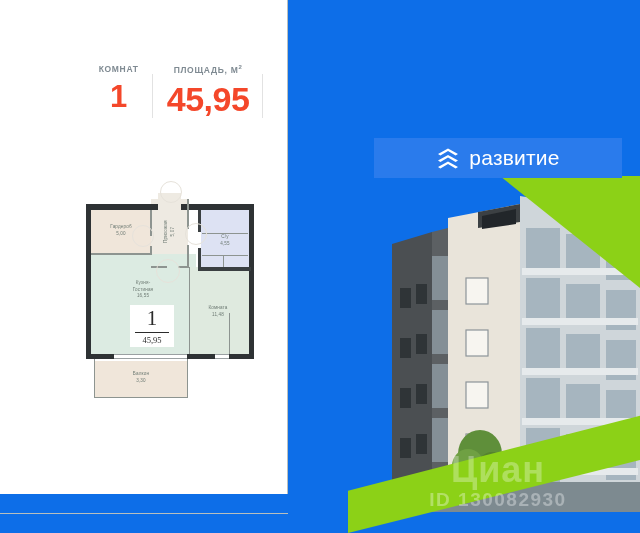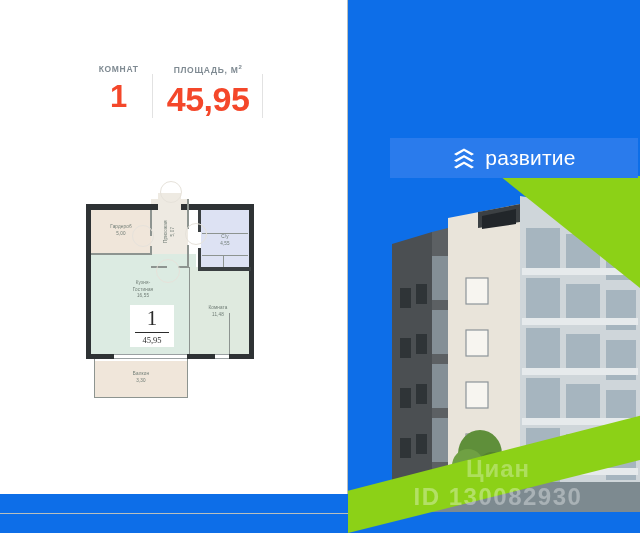--- a/index.html
+++ b/index.html
@@ -10,21 +10,21 @@
     background:#0d6ee8;
     overflow:hidden;
     position:relative;
   }
 
   
   #canvas { position:absolute; inset:0; width:640px; height:533px; overflow:hidden; }
 
   
   .left-panel {
-    position:absolute; left:0; top:0; width:348px; height:514px;
+    position:absolute; left:0; top:0; width:288px; height:514px;
     background:#ffffff;
     border:1px solid #b9bfbd;
     border-left:none; border-top:none;
   }
 
   
   .stats {
     position:absolute; left:0; top:64px; width:348px;
     display:flex; align-items:flex-start; justify-content:center;
   }
@@ -110,21 +110,20 @@
     background:#f03d20; display:flex; align-items:center; justify-content:center;
   }
   .banner-text {
     color:#fff; font-weight:700; font-size:19.5px; letter-spacing:.3px;
     white-space:nowrap;
   }
   .logo-bar {
     position:absolute; left:26px; top:138px; width:248px; height:40px;
     background:#2a7bec; display:flex; align-items:center; justify-content:center;
     gap:9px;
-    margin-left:16px;
   }
   .logo-mark { width:24px; height:24px; flex:0 0 auto; }
   .logo-word {
     color:#fff; font-size:21px; font-weight:400; letter-spacing:.2px;
   }
 
   
   .photo {
     position:absolute; left:22px; top:182px; width:270px; height:330px;
     overflow:hidden;
@@ -142,25 +141,25 @@
     background:#8cd117;
     clip-path:polygon(0 72%, 100% 0, 100% 30%, 0 100%);
   }
 
   
   .watermark {
     position:absolute; left:20px; bottom:22px; width:260px;
     text-align:center; pointer-events:none;
   }
   .wm-word {
-    font-size:24px; font-weight:700; color:rgba(255,255,255,.30);
+    font-size:36px; font-weight:700; color:rgba(255,255,255,.30);
     letter-spacing:1px; line-height:.95;
   }
   .wm-id {
-    font-size:24px; font-weight:700; color:rgba(255,255,255,.34);
+    font-size:19px; font-weight:700; color:rgba(255,255,255,.34);
     letter-spacing:1.5px; margin-top:2px;
   }
 
   
   .bottom-strip {
     position:absolute; left:0; bottom:0; width:348px; height:19px;
     background:#0d6ee8;
   }
 </style>
 </head>

